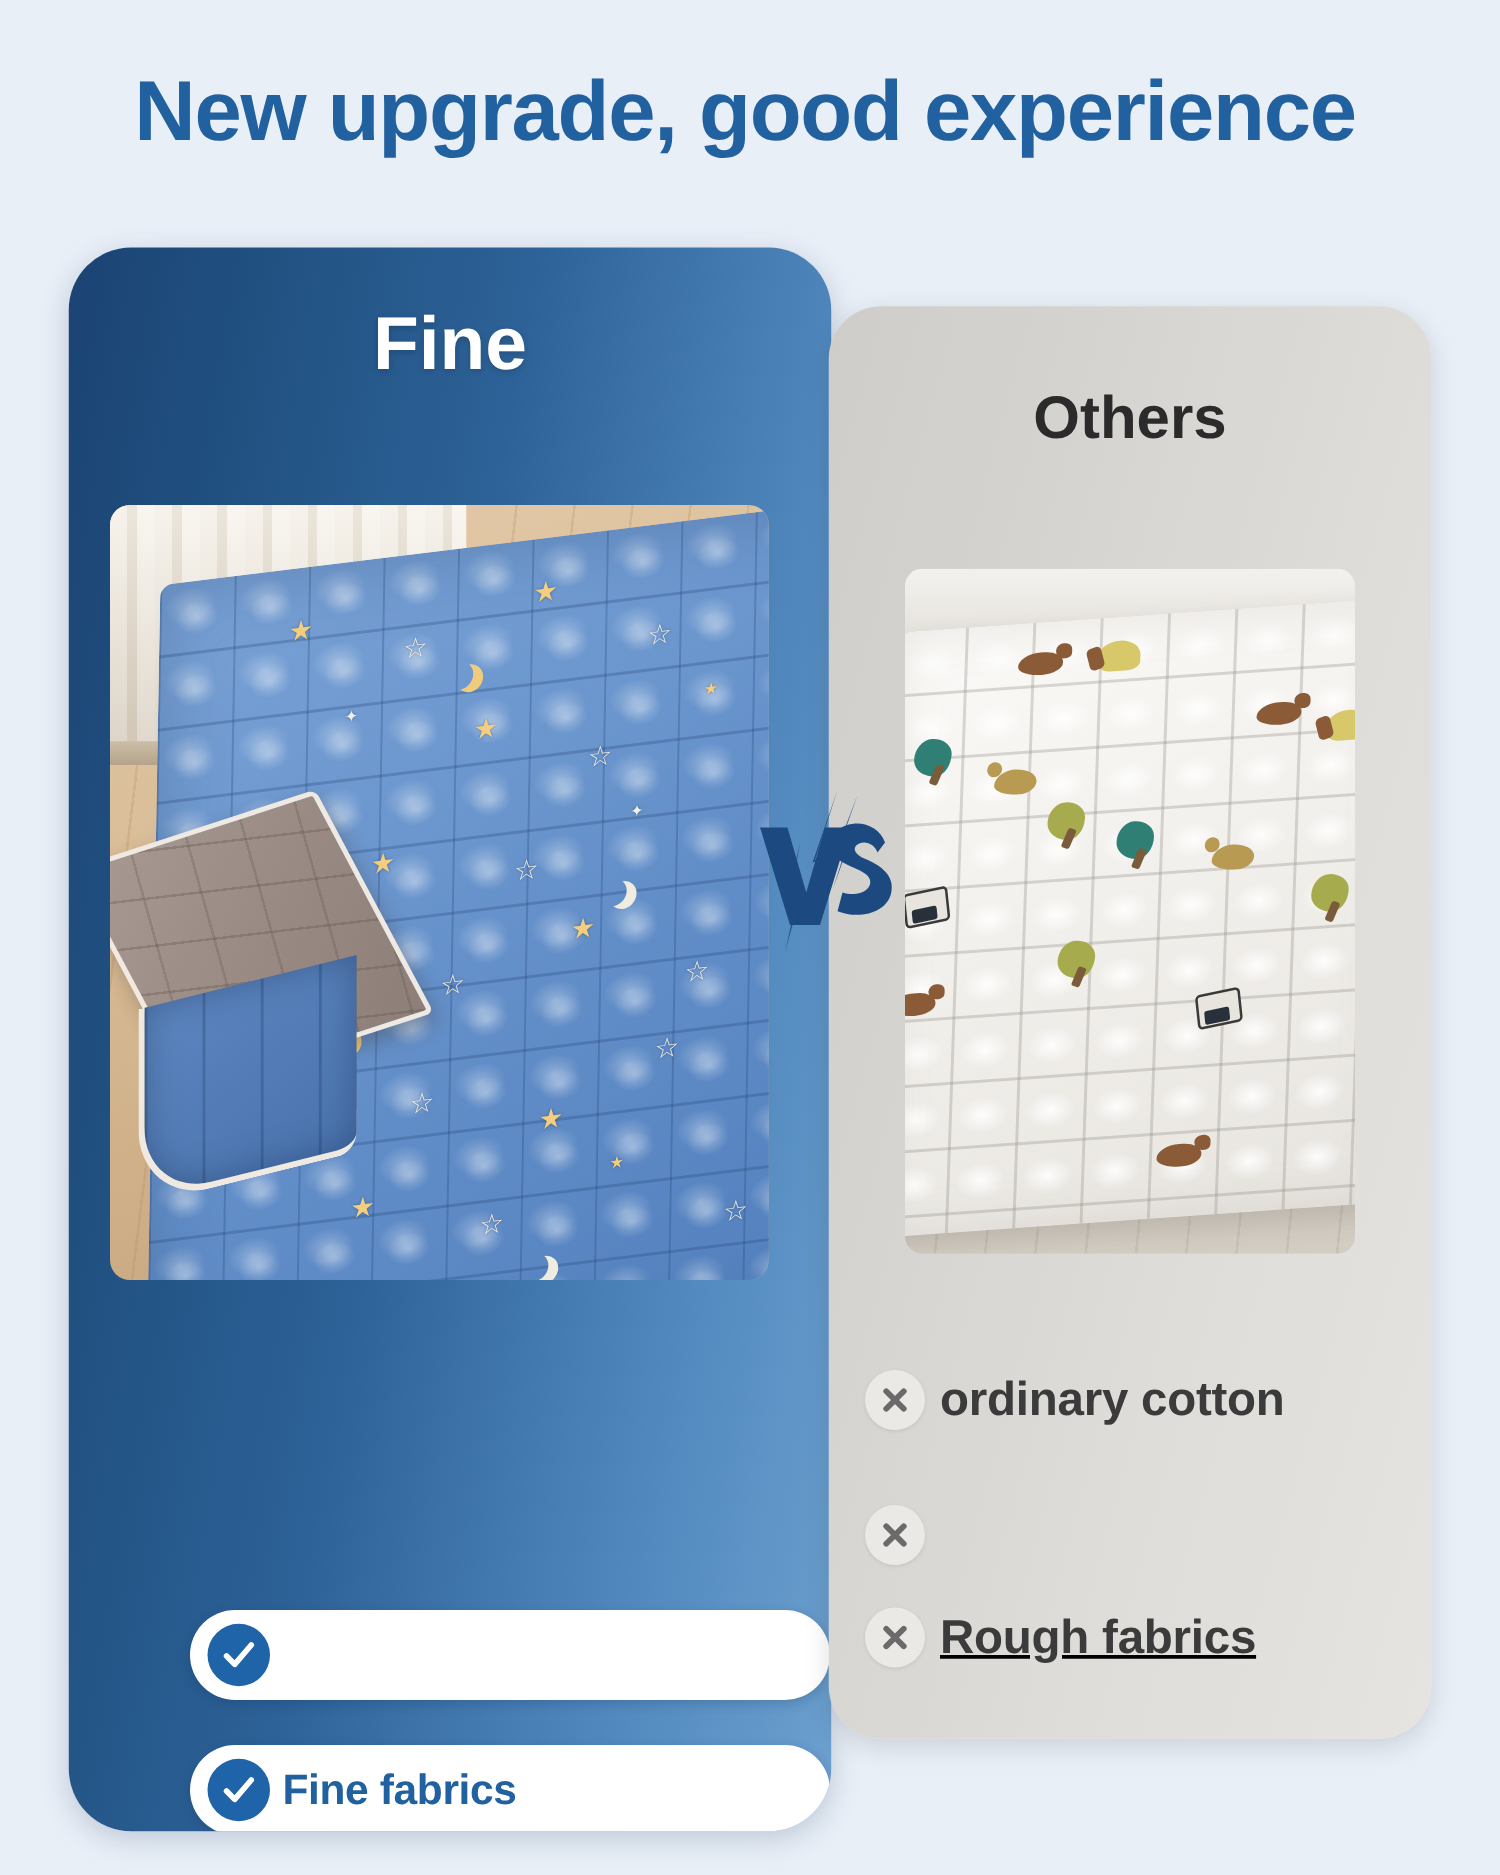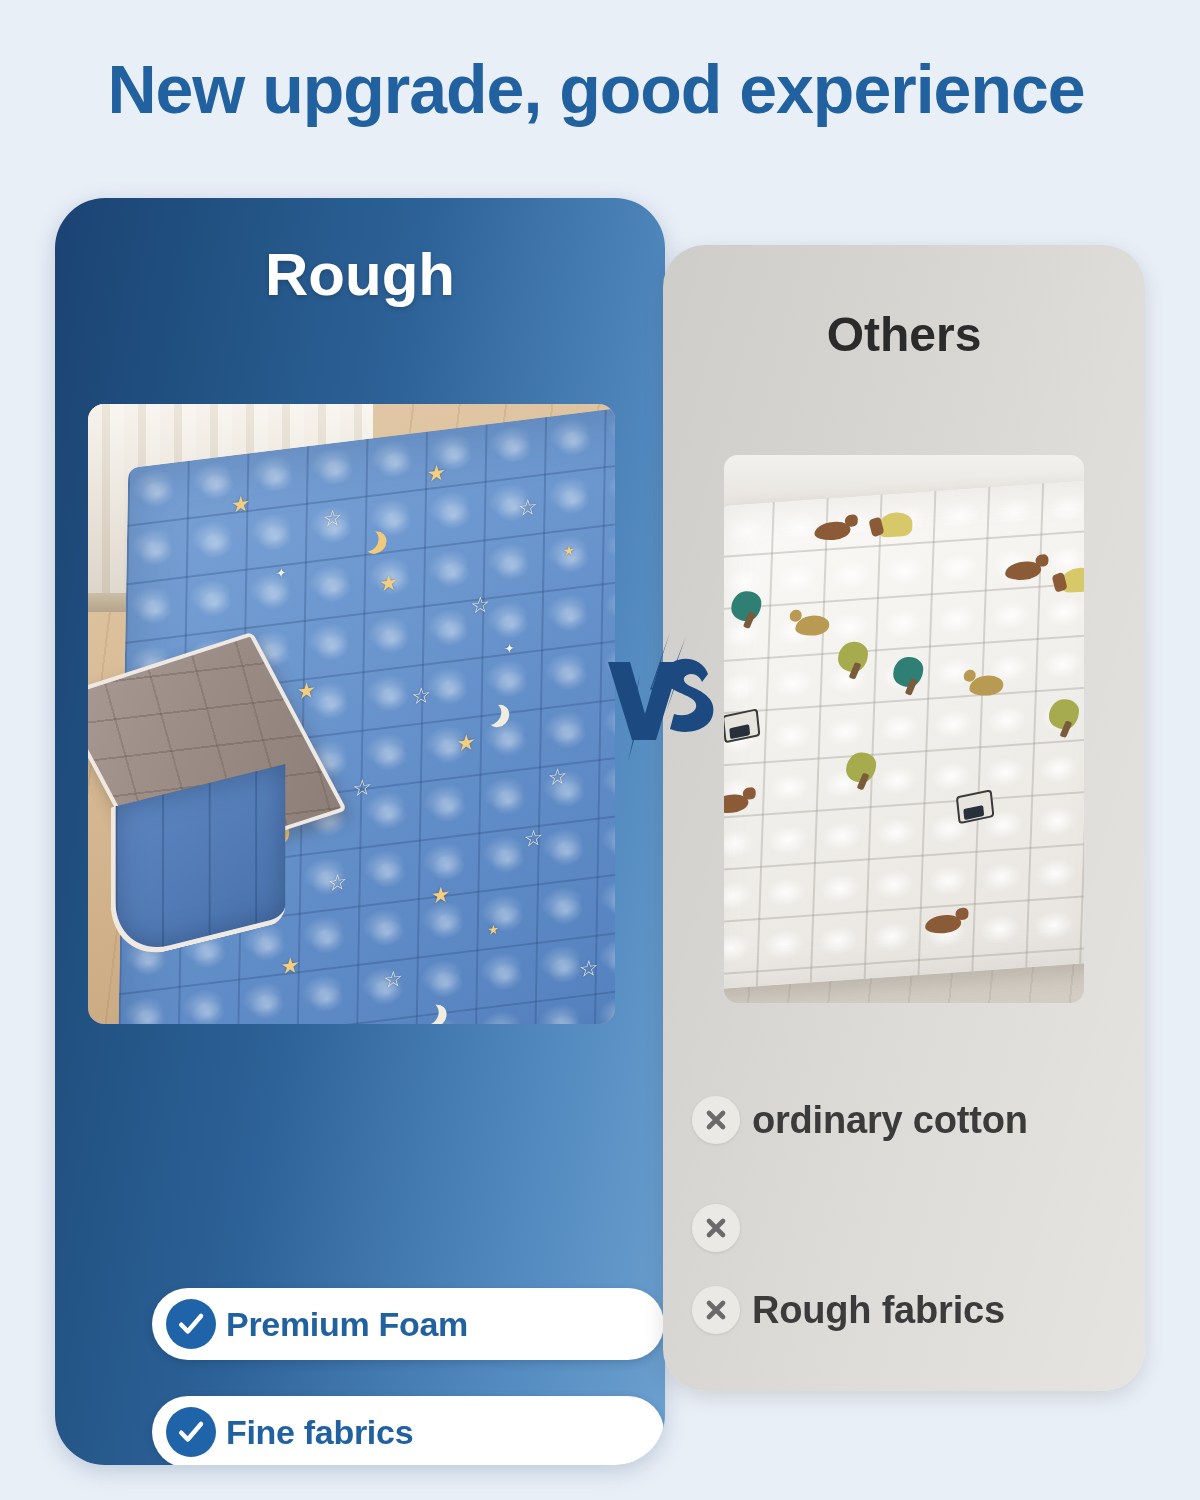--- a/index.html
+++ b/index.html
@@ -296,21 +296,21 @@
 
   
   .con-row{
     position:absolute;
     left:692px;
     height:52px;
     display:flex; align-items:center;
   }
   .con-1{ top:1094px; }
   .con-2{ top:1202px; }
-  .con-3{ top:1284px; }
+  .con-3{ top:1284px;text-decoration:underline; }
   .x-icon{
     flex:0 0 auto;
     width:48px; height:48px;
     border-radius:50%;
     background:#ebe9e6;
     display:flex; align-items:center; justify-content:center;
     margin-right:12px;
     box-shadow:0 1px 3px rgba(90,90,90,.15);
   }
   .x-icon svg{ width:28px; height:28px; display:block; }
@@ -321,21 +321,21 @@
 </style>
 </head>
 <body>
 
 <div id="page">
 
   <div class="page-title">New upgrade, good experience</div>
 
   <div class="ours-card">
 
-    <div class="ours-title">Rough</div>
+    <div class="ours-title">Fine</div>
 
     <div class="photo photo-ours">
       <div class="scene">
         <div class="floor-wood"></div>
         <div class="curtain"></div>
         <div class="baseboard"></div>
 
         <div class="quilt">
           <div class="motifs">
             <span class="mstar gold" style="left:18%;top:6%;">★</span>
@@ -375,21 +375,20 @@
         </div>
       </div>
     </div>
 
     <div class="pill pill-1">
       <span class="check-icon">
         <svg viewBox="0 0 24 24" aria-hidden="true">
           <path d="M4.2 12.6 L9.4 18 L20 5.6" fill="none" stroke="#ffffff" stroke-width="3.6" stroke-linecap="round" stroke-linejoin="round"></path>
         </svg>
       </span>
-      <span class="pill-label">Premium Foam</span>
     </div>
 
     <div class="pill pill-2">
       <span class="check-icon">
         <svg viewBox="0 0 24 24" aria-hidden="true">
           <path d="M4.2 12.6 L9.4 18 L20 5.6" fill="none" stroke="#ffffff" stroke-width="3.6" stroke-linecap="round" stroke-linejoin="round"></path>
         </svg>
       </span>
       <span class="pill-label">Fine fabrics</span>
     </div>

